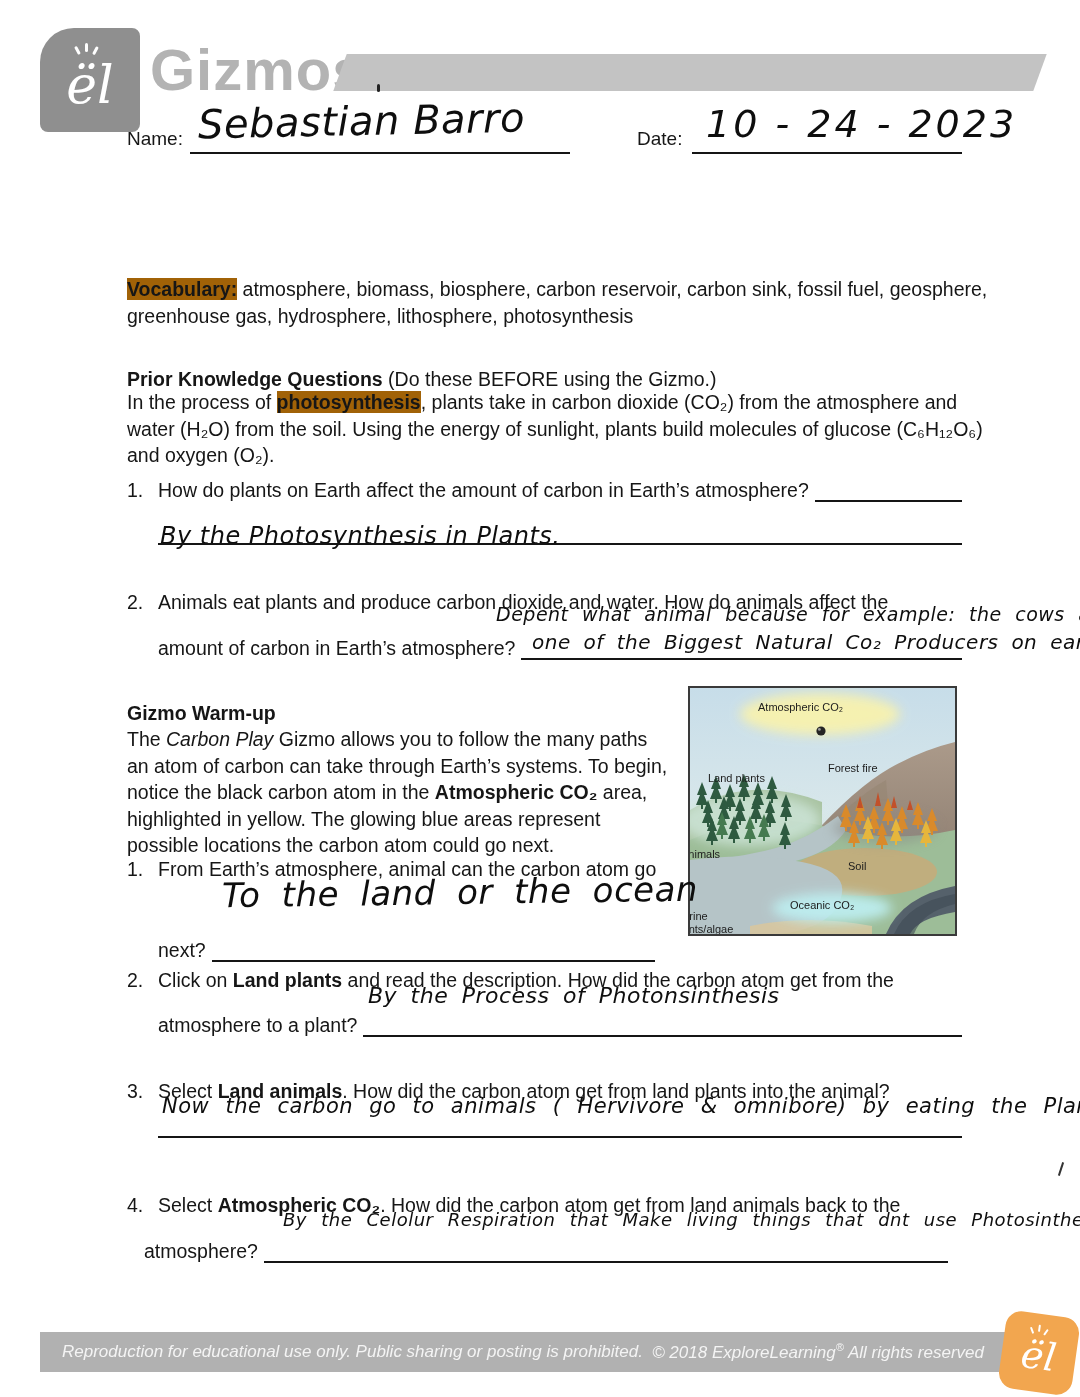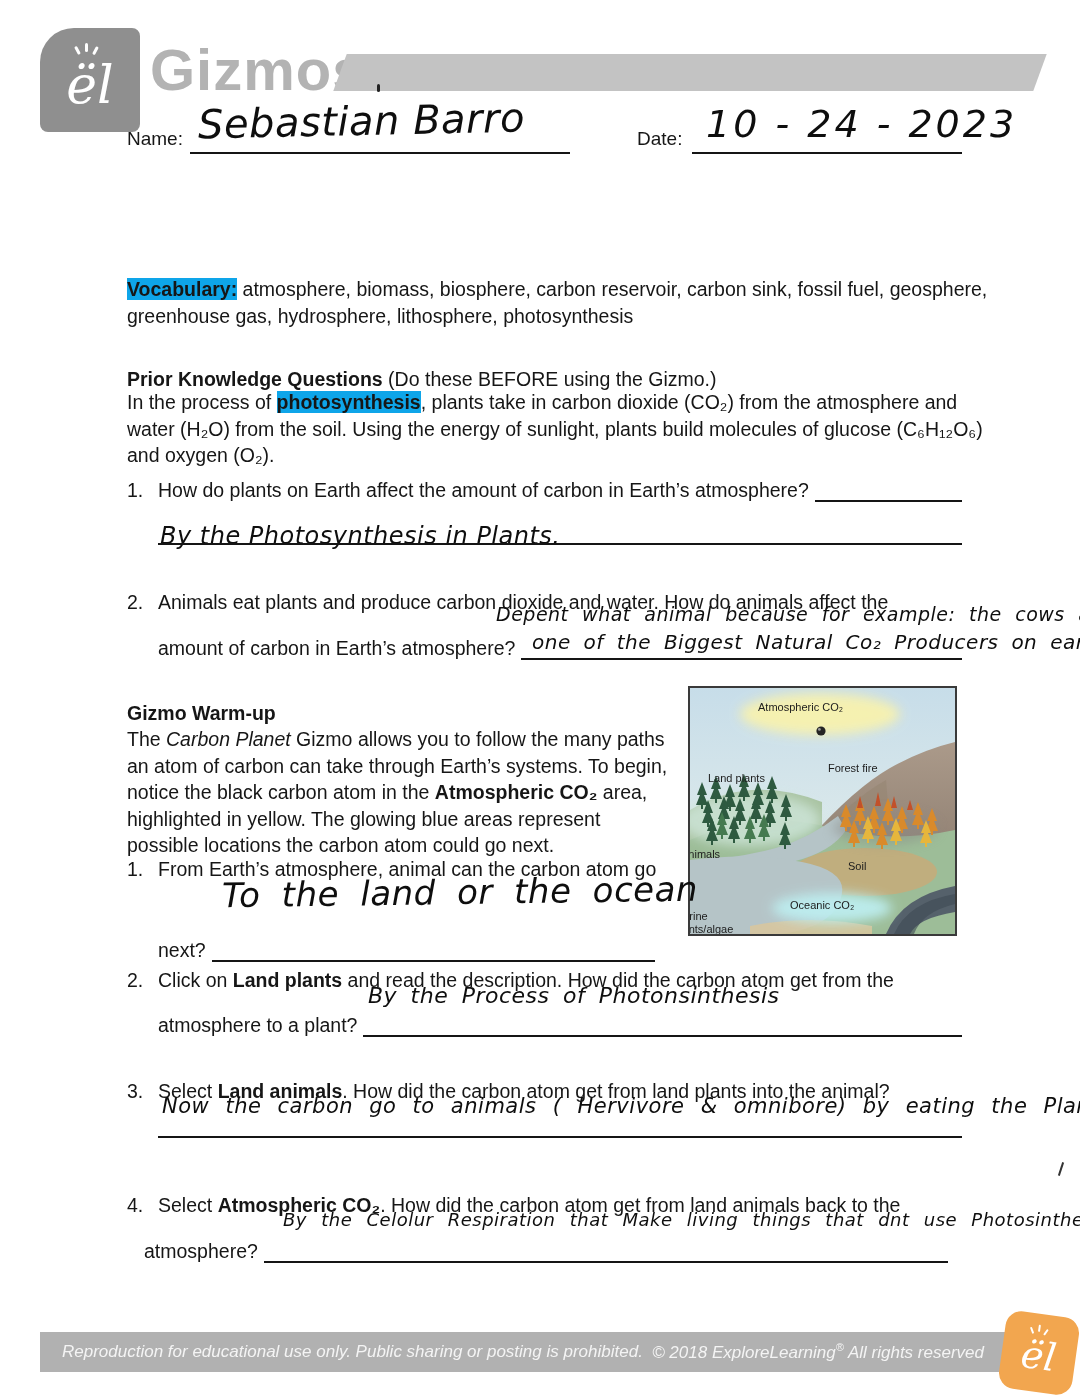--- a/index.html
+++ b/index.html
@@ -41,21 +41,21 @@
   .hw-name{font-size:40px;transform:rotate(-1.2deg);}
   .hw-date{font-size:38px;letter-spacing:3px;}
   .stray-dot{position:absolute;width:3px;height:8px;background:#222;border-radius:2px;}
   .stray-slash{position:absolute;width:2px;height:14px;background:#333;transform:rotate(18deg);}
   
   .title{
     position:absolute;left:0;top:194px;width:1080px;text-align:center;
     font-size:31px;font-weight:bold;
   }
   .para{position:absolute;font-size:19.5px;line-height:26.5px;}
-  .hl{background:#0ea5e9;font-weight:bold;}
+  .hl{background:#a16207;font-weight:bold;}
   .q{position:absolute;display:flex;font-size:19.5px;white-space:nowrap;}
   .qnum{width:31px;flex:none;}
   .blank{flex:1;border-bottom:2.2px solid #151515;margin-left:6px;}
   
   .giz{
     position:absolute;left:688px;top:686px;width:265px;height:246px;
     border:2px solid #3a3a3a;overflow:hidden;background:#cfe2ea;
   }
   .giz svg{position:absolute;left:0;top:0;}
   .giz-label{
@@ -132,21 +132,21 @@
     <span class="qnum"></span>
     <span>amount of carbon in Earth’s atmosphere?</span>
     <span class="blank"></span>
   </div>
   <div class="hw" style="left:532px;top:630px;font-size:20px;word-spacing:6px;">one of the Biggest Natural Co₂ Producers on earth</div>
 
   <div class="para" style="left:127px;top:700px;">
     <b>Gizmo Warm-up</b>
   </div>
   <div class="para" style="left:127px;top:726px;width:545px;">
-    <span>The </span><i>Carbon Planet</i><span> Gizmo allows you to follow the many paths an atom of carbon can take through Earth’s systems. To begin, notice the black carbon atom in the </span><b>Atmospheric CO₂</b><span> area, highlighted in yellow. The glowing blue areas represent possible locations the carbon atom could go next.</span>
+    <span>The </span><i>Carbon Play</i><span> Gizmo allows you to follow the many paths an atom of carbon can take through Earth’s systems. To begin, notice the black carbon atom in the </span><b>Atmospheric CO₂</b><span> area, highlighted in yellow. The glowing blue areas represent possible locations the carbon atom could go next.</span>
   </div>
 
   <div class="giz">
     <svg width="265" height="246" viewBox="0 0 265 246">
       <defs>
         <linearGradient id="sky" x1="0" y1="0" x2="0" y2="1">
           <stop offset="0" stop-color="#c7dde9"></stop>
             <stop offset="1" stop-color="#e9f1ec"></stop>
         </linearGradient>
         <linearGradient id="mtn" x1="0" y1="0" x2="0" y2="1">

